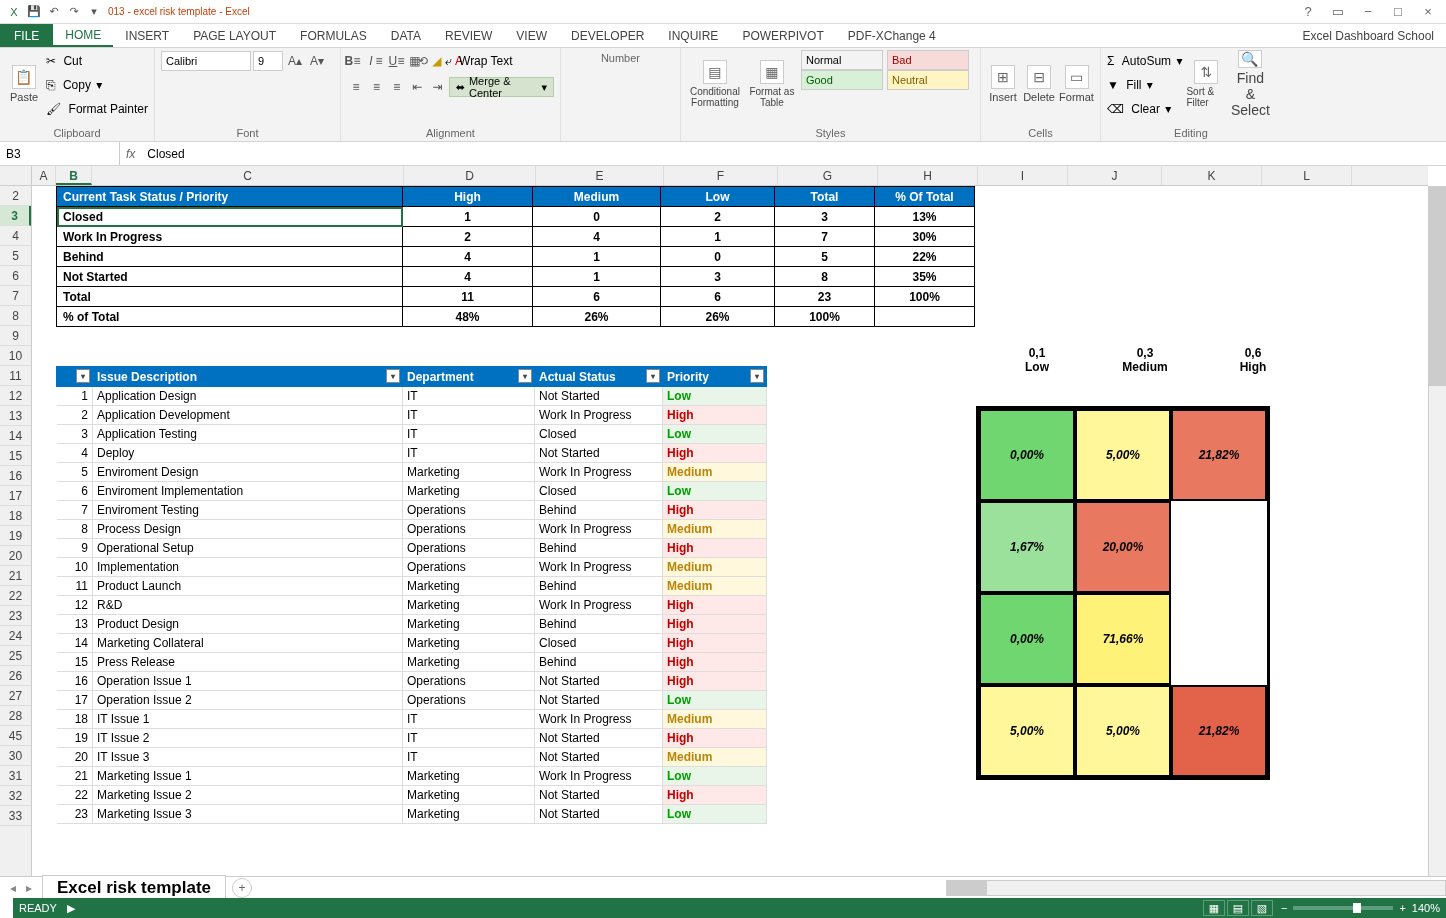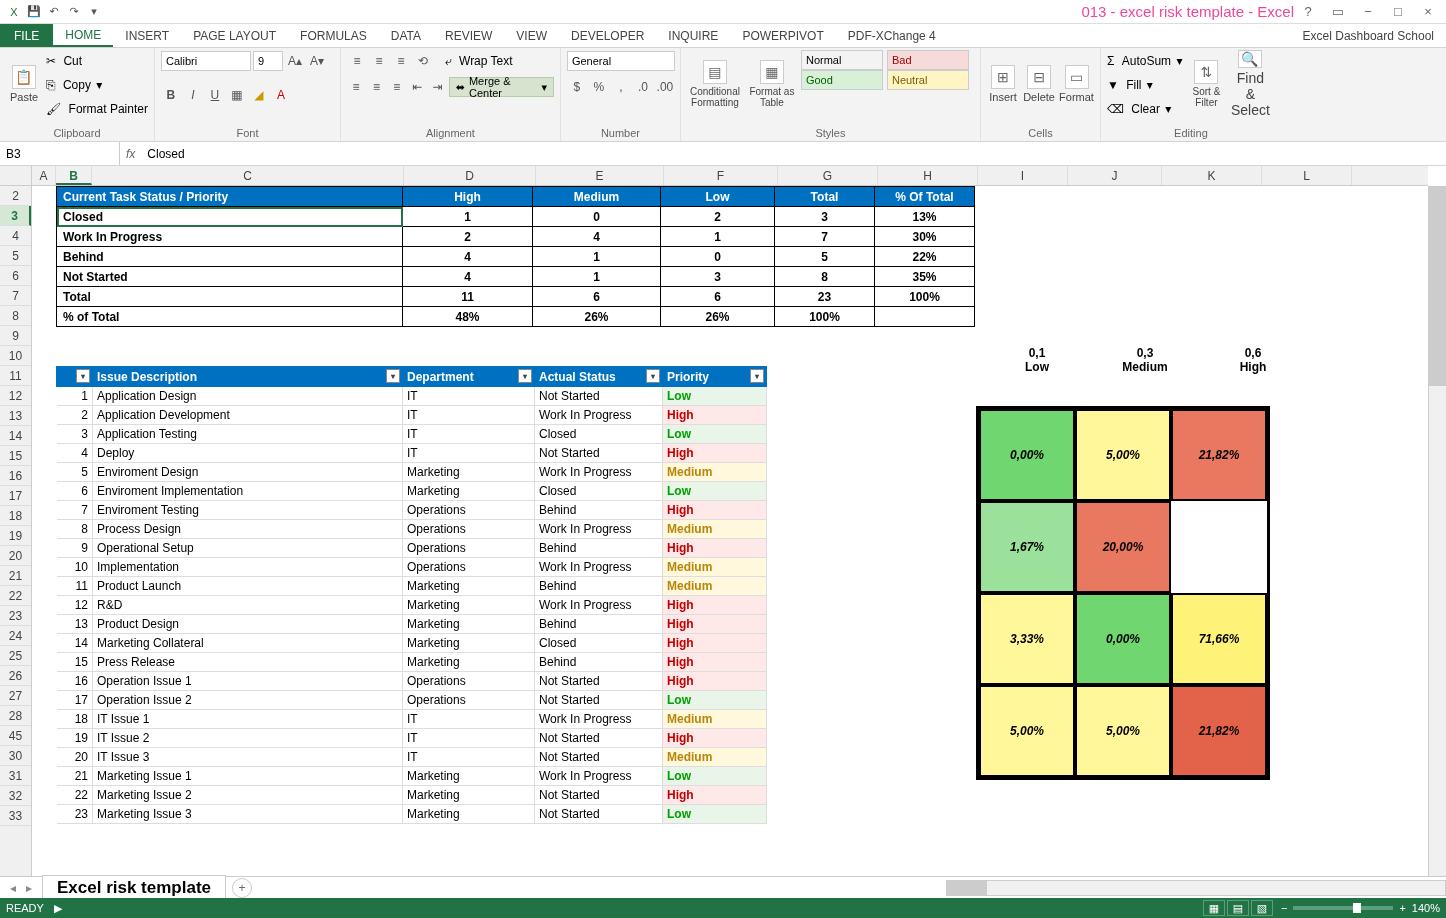--- a/index.html
+++ b/index.html
@@ -2,21 +2,21 @@
 <html><head>
 <meta charset="utf-8">
 <style>
 * { box-sizing: border-box; margin: 0; padding: 0; }
 body { font-family: "Segoe UI", Tahoma, sans-serif; font-size: 12px; background: #fff; overflow: hidden; width: 1446px; height: 918px; position: relative; }
 
 
 .title-bar { height: 24px; background: #fff; display: flex; align-items: center; border-bottom: 1px solid #ddd; }
 .title-bar .qat { display: flex; gap: 4px; padding: 0 6px; align-items: center; }
 .title-bar .qat-icon { width: 16px; height: 16px; display: inline-flex; align-items: center; justify-content: center; font-size: 11px; color: #555; }
-.title-bar .title { flex: 1; text-align: right; color: #ec4899; font-size: 15px; }
+.title-bar .title { flex: 1; text-align: left; color: #c2410c; font-size: 10px; }
 .title-bar .win-controls { display: flex; gap: 2px; padding-right: 4px; }
 .title-bar .win-btn { width: 28px; height: 20px; display: flex; align-items: center; justify-content: center; color: #666; font-size: 13px; }
 
 
 .ribbon-tabs { height: 24px; background: #fff; display: flex; align-items: stretch; border-bottom: 1px solid #d4d4d4; }
 .ribbon-tabs .file-tab { background: #217346; color: #fff; padding: 0 14px; font-size: 12px; display: flex; align-items: center; }
 .ribbon-tabs .tab { padding: 0 12px; color: #444; font-size: 12px; display: flex; align-items: center; cursor: pointer; }
 .ribbon-tabs .tab.active { color: #217346; border-bottom: 2px solid #217346; }
 .ribbon-tabs .spacer { flex: 1; }
 .ribbon-tabs .right-text { color: #444; padding-right: 12px; display: flex; align-items: center; }
@@ -108,21 +108,21 @@
 
 .sheet-tabs { position: absolute; bottom: 20px; left: 0; right: 0; height: 22px; background: #fff; border-top: 1px solid #ccc; display: flex; align-items: center; }
 .sheet-nav { display: flex; gap: 2px; padding: 0 6px; }
 .sheet-nav span { width: 14px; text-align: center; color: #888; }
 .sheet-tab { padding: 2px 14px; border: 1px solid #ccc; border-bottom: none; background: #fff; font-size: 17px; font-weight: bold; }
 .sheet-add { width: 20px; height: 20px; border: 1px solid #ccc; border-radius: 10px; display: flex; align-items: center; justify-content: center; margin-left: 6px; color: #666; }
 .sheet-tabs .hscroll { margin-left: auto; width: 500px; height: 16px; background: #f0f0f0; border: 1px solid #ccc; position: relative; }
 .sheet-tabs .hscroll .thumb { position: absolute; left: 0; width: 40px; height: 100%; background: #ccc; }
 
 
-.status-bar { position: absolute; bottom: 0; left: 0; right: 0; height: 20px; background: #217346; color: #fff; display: flex; align-items: center; font-size: 11px; padding: 0 6px; margin-top: 8px; }
+.status-bar { position: absolute; bottom: 0; left: 13px; right: 0; height: 20px; background: #217346; color: #fff; display: flex; align-items: center; font-size: 11px; padding: 0 6px; margin-top: 8px; }
 .status-bar .spacer { flex: 1; }
 .status-bar .view-btns { display: flex; gap: 2px; margin-right: 8px; }
 .status-bar .view-btn { width: 22px; height: 16px; border: 1px solid #5a9e7a; display: flex; align-items: center; justify-content: center; }
 .status-bar .zoom { display: flex; align-items: center; gap: 6px; }
 .status-bar .zoom-slider { width: 100px; height: 4px; background: #5a9e7a; position: relative; }
 .status-bar .zoom-slider .thumb { position: absolute; left: 60%; top: -3px; width: 8px; height: 10px; background: #fff; }
 
 .vscroll { position: absolute; right: 0; top: 20px; bottom: 0; width: 18px; background: #f0f0f0; border-left: 1px solid #ccc; }
 .vscroll .thumb { width: 100%; height: 200px; background: #ccc; }
 </style>
@@ -165,21 +165,21 @@
       <div class="rb-col">
         <div class="rb-row"><span>✂</span>&nbsp;<span>Cut</span></div>
         <div class="rb-row"><span>⎘</span>&nbsp;<span>Copy</span>&nbsp;▾</div>
         <div class="rb-row"><span>🖌</span>&nbsp;<span>Format Painter</span></div>
       </div>
     </div>
     <div class="group-label">Clipboard</div>
   </div>
 
   <div class="ribbon-group" style="width:186px;">
-    <div class="group-body" style="flex-direction:column;gap:12px;">
+    <div class="group-body" style="gap:12px;">
       <div class="rb-row">
         <div class="rb-sel" style="width:90px;">Calibri</div>
         <div class="rb-sel" style="width:30px;">9</div>
         <div class="rb-mini">A▴</div>
         <div class="rb-mini">A▾</div>
       </div>
       <div class="rb-row">
         <div class="rb-mini">
             <b>B</b>
           </div>
@@ -213,32 +213,20 @@
         <div class="rb-mini">≡</div>
         <div class="rb-mini">⇤</div>
         <div class="rb-mini">⇥</div>
         <div class="merge-btn"><span>⬌</span><span>Merge &amp; Center</span>▾</div>
       </div>
     </div>
     <div class="group-label">Alignment</div>
   </div>
 
   <div class="ribbon-group" style="width:120px;">
-    <div class="group-body" style="flex-direction:column;">
-      <div class="rb-row">
-          <div class="rb-sel" style="width:108px;">General</div>
-        </div>
-      <div class="rb-row">
-        <div class="rb-mini">$</div>
-        <div class="rb-mini">%</div>
-        <div class="rb-mini">,</div>
-        <div class="rb-mini">.0</div>
-        <div class="rb-mini">.00</div>
-      </div>
-    </div>
     <div class="group-label">Number</div>
   </div>
 
   <div class="ribbon-group" style="width:300px;">
     <div class="group-body">
       <div class="rb-btn-lg" style="width:56px;">
           <div class="rb-icon">▤</div>
           <span style="font-size:10px;text-align:center;">Conditional Formatting</span>
         </div>
       <div class="rb-btn-lg" style="width:50px;">
@@ -277,21 +265,21 @@
 
   <div class="ribbon-group" style="width:180px;border-right:none;">
     <div class="group-body">
       <div class="rb-col">
         <div class="rb-row"><span>Σ</span>&nbsp;<span>AutoSum</span>&nbsp;▾</div>
         <div class="rb-row"><span>▼</span>&nbsp;<span>Fill</span>&nbsp;▾</div>
         <div class="rb-row"><span>⌫</span>&nbsp;<span>Clear</span>&nbsp;▾</div>
       </div>
       <div class="rb-btn-lg" style="width:40px;">
           <div class="rb-icon">⇅</div>
-          <span style="font-size:10px;text-align:center;">Sort &amp; Filter</span>
+          <span style="font-size:10px;text-align:left;">Sort &amp; Filter</span>
         </div>
       <div class="rb-btn-lg" style="width:40px;">
           <div class="rb-icon">🔍</div>
           <span style="font-size:14px;text-align:center;">Find &amp; Select</span>
         </div>
     </div>
     <div class="group-label">Editing</div>
   </div>
 </div>
 
@@ -607,21 +595,20 @@
         <div class="rm-row">
           <div class="rm-cell rc-g1">0,00%</div>
           <div class="rm-cell rc-y1">5,00%</div>
           <div class="rm-cell rc-r1">21,82%</div>
         </div>
         <div class="rm-row">
           <div class="rm-cell rc-g2">1,67%</div>
           <div class="rm-cell rc-r1">20,00%</div>
         </div>
         <div class="rm-row">
-          <div class="rm-cell rc-y1">3,33%</div>
           <div class="rm-cell rc-g1">0,00%</div>
           <div class="rm-cell rc-y2">71,66%</div>
         </div>
         <div class="rm-row">
           <div class="rm-cell rc-y1">5,00%</div>
           <div class="rm-cell rc-y1">5,00%</div>
           <div class="rm-cell rc-r2">21,82%</div>
         </div>
       </div>
   </div>

